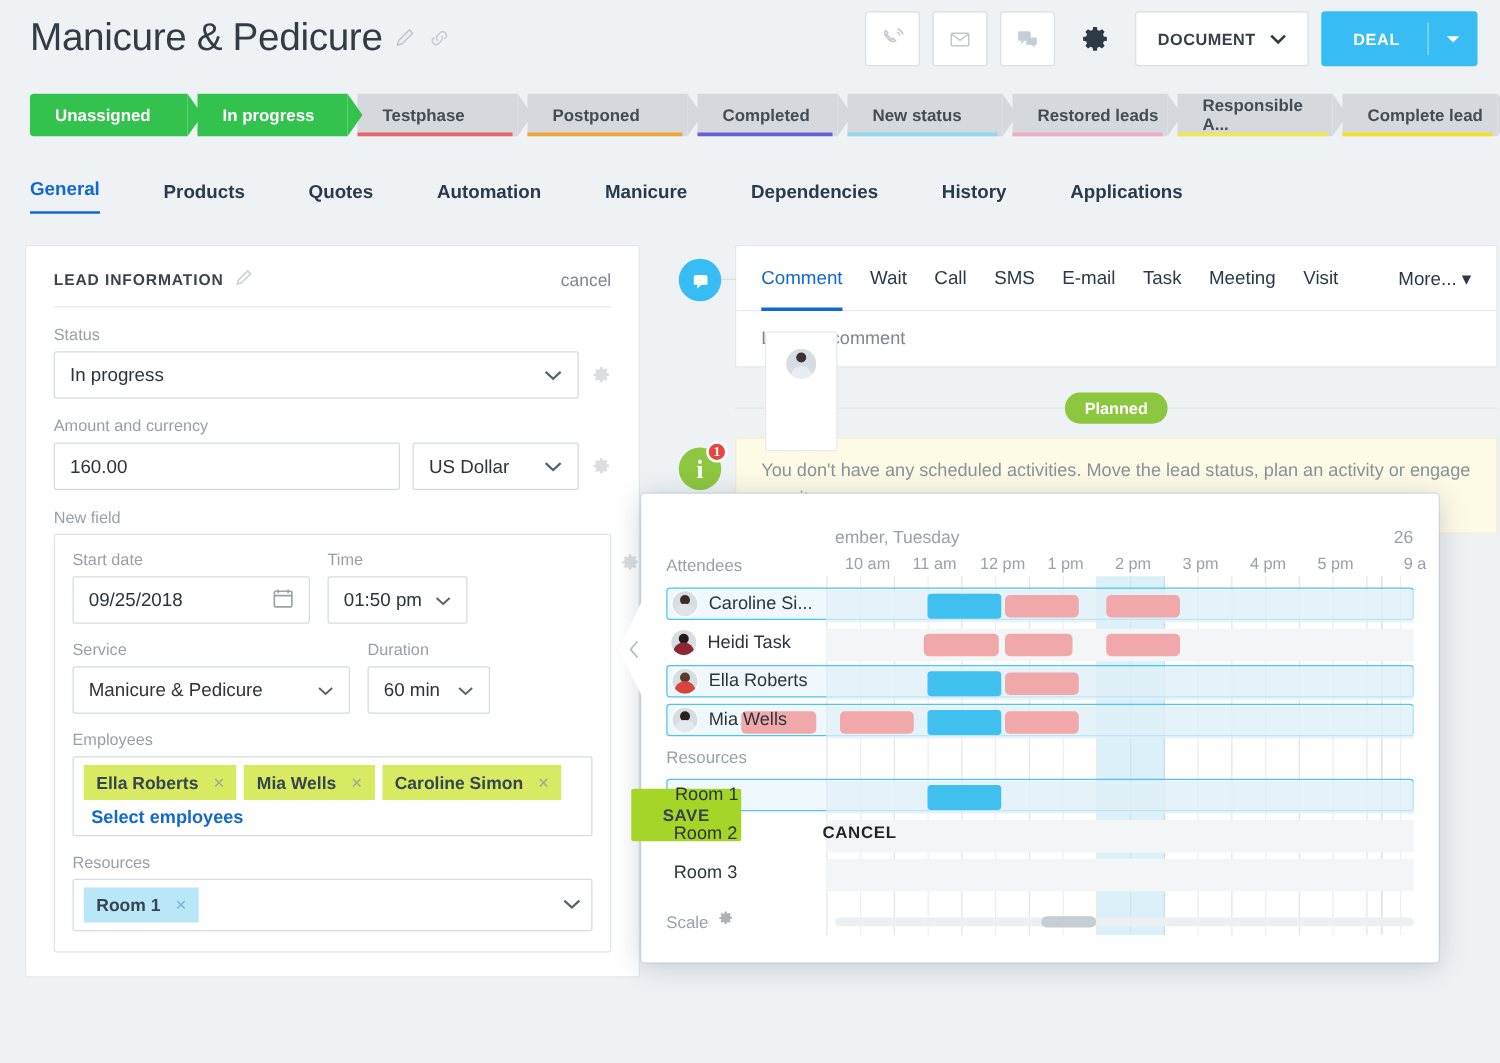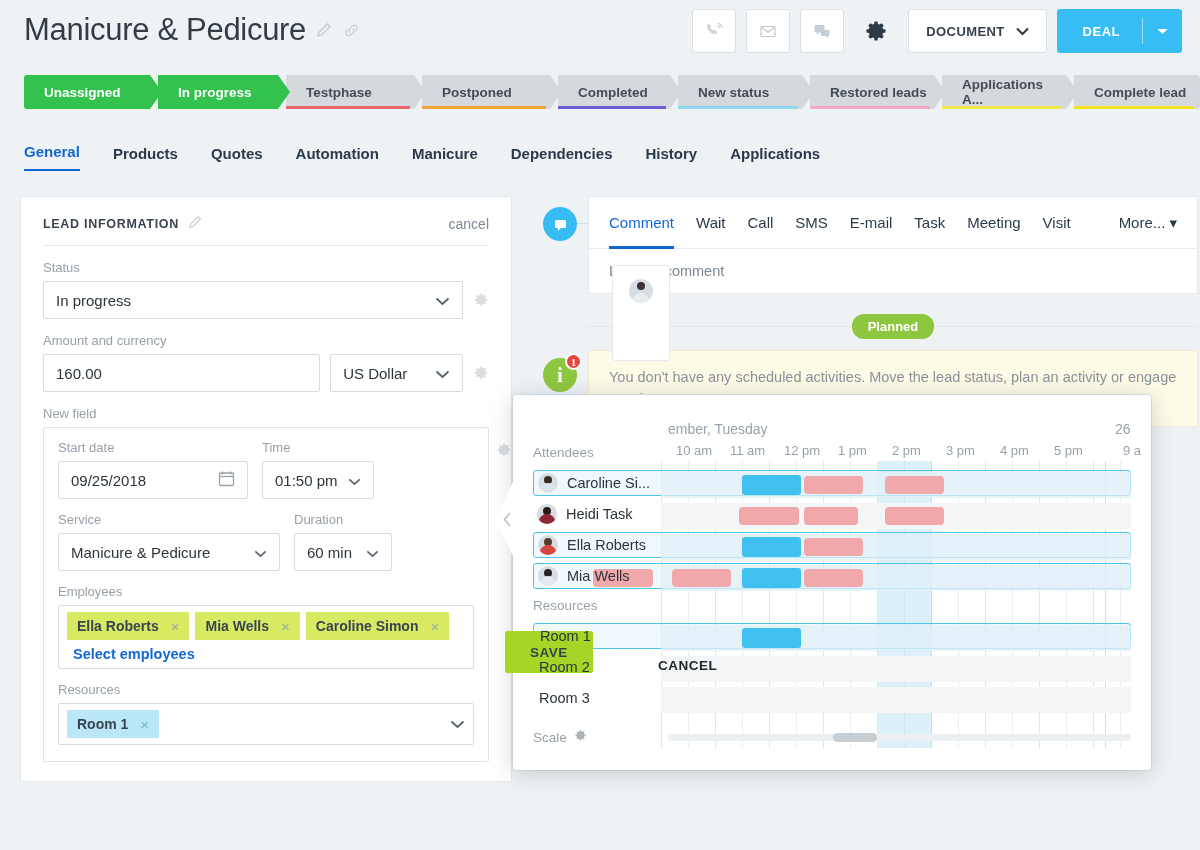--- a/index.html
+++ b/index.html
@@ -50,21 +50,21 @@
   .stage::after {
     content: ""; position: absolute; right: -12px; top: 0;
     border-top: 17px solid transparent; border-bottom: 17px solid transparent;
     border-left: 12px solid #d5d9dd; z-index: 2;
   }
   .stage.green { background: #32c24d; color: #fff; }
   .stage.green::after { border-left-color: #32c24d; }
   .stage .accent { position: absolute; left: 0; bottom: 0; height: 3px; width: calc(100% - 4px); }
 
   
-  .tabs { position: absolute; left: 24px; top: 133px; display: flex; gap: 33px; align-items: flex-end; height: 38px; }
+  .tabs { position: absolute; left: 24px; top: 133px; display: flex; gap: 51px; align-items: flex-end; height: 38px; }
   .tab { font-size: 15px; color: #2b3a4a; font-weight: bold; cursor: pointer; padding-bottom: 9px; }
   .tab.active { color: #1268d3; border-bottom: 2px solid #1268d3; }
 
   
   .left-panel {
     position: absolute; left: 20px; top: 196px; width: 492px; height: 586px;
     background: #fff; border: 1px solid #e2e7eb; border-radius: 2px;
   }
   .lp-head { display: flex; align-items: center; justify-content: space-between; padding: 18px 22px 0 22px; }
   .lp-title { font-size: 12.5px; font-weight: bold; color: #3b444e; letter-spacing: .7px; display: flex; align-items: center; gap: 9px; }
@@ -294,21 +294,21 @@
       </div>
       <div class="stage" style="width: 124px;">
         <span>New status</span>
         <span class="accent" style="background: rgb(143, 215, 238);"></span>
       </div>
       <div class="stage" style="width: 124px;">
         <span>Restored leads</span>
         <span class="accent" style="background: rgb(243, 168, 198);"></span>
       </div>
       <div class="stage" style="width: 124px;">
-        <span>Applications A...</span>
+        <span>Responsible A...</span>
         <span class="accent" style="background: rgb(242, 232, 78);"></span>
       </div>
       <div class="stage" style="width: 124px;">
         <span>Complete lead</span>
         <span class="accent" style="background: rgb(242, 226, 34);"></span>
       </div>
     </div>
 
   <div class="tabs">
       <div class="tab active">General</div>

